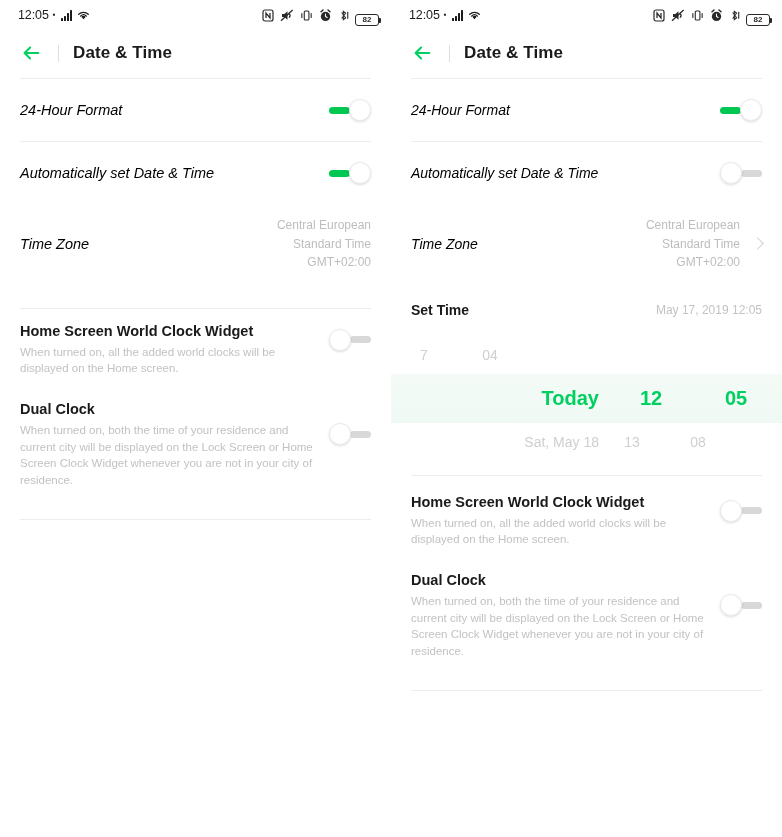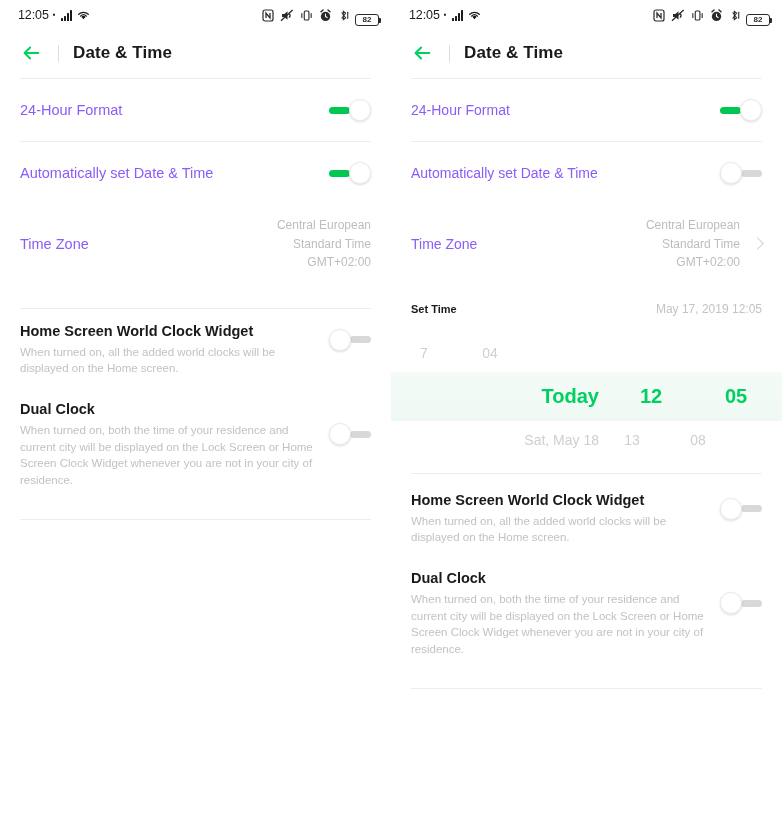--- a/index.html
+++ b/index.html
@@ -49,21 +49,21 @@
   .appbar-divider { width: 1px; height: 17px; background: #dedede; margin: 0 14px 0 16px; }
   .appbar-title { font-size: 17px; font-weight: bold; color: #1a1a1a; letter-spacing: .1px; }
 
   
   .hr { height: 1px; background: #ededed; margin: 0 20px; }
 
   .row {
     display: flex; align-items: center; justify-content: space-between;
     padding: 0 20px; min-height: 62px; position: relative;
   }
-  .row-title { font-size: 14.5px; color: #8b5cf6; }
+  .row-title { font-size: 14.5px; color: #000000; font-style: italic; }
   .row-title.sm { font-size: 14px; }
 
   .stack-row {
     display: flex; align-items: flex-start; justify-content: space-between;
     padding: 14px 20px 16px;
   }
   .stack-left { max-width: 300px; }
   .stack-left .t { font-size: 14.5px; color: #1a1a1a; font-weight: bold; margin-bottom: 5px; }
   .stack-left .d { font-size: 11.5px; color: #c2c2c2; line-height: 1.45; }
 
@@ -83,21 +83,21 @@
   .toggle .knob {
     position: absolute; top: 0; width: 22px; height: 22px; border-radius: 50%;
     background: #ffffff; border: 1px solid #ebebeb;
     box-shadow: 0 1px 2.5px rgba(0,0,0,.14);
   }
   .toggle.on .knob { right: 0; }
   .toggle.off .knob { left: 0; }
 
   
   .settime-row { display: flex; align-items: center; justify-content: space-between; padding: 16px 20px 10px; }
-  .settime-title { font-size: 11px; color: #1a1a1a; font-weight: bold; }
+  .settime-title { font-size: 14px; color: #1a1a1a; font-weight: bold; }
   .settime-val { font-size: 12px; color: #c3c3c3; }
 
   
   .picker { position: relative; padding: 8px 0 14px; }
   .picker-highlight {
     position: absolute; left: 0; right: 0; top: 46px; height: 49px;
     background: linear-gradient(180deg, #f4fbf7 0%, #eff9f4 100%);
   }
   .picker-rows { position: relative; }
   .pk-row { display: flex; align-items: center; height: 38px; }

